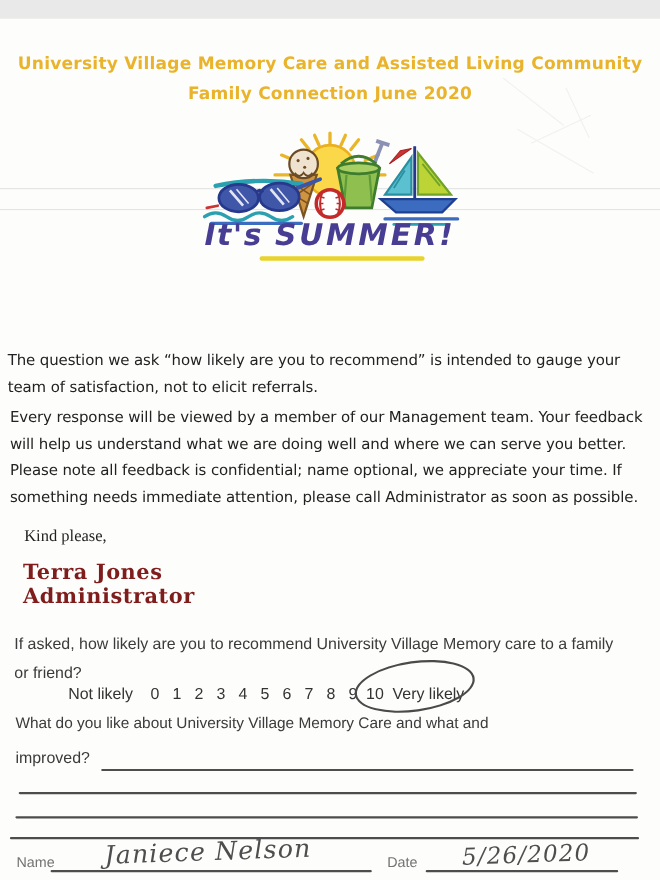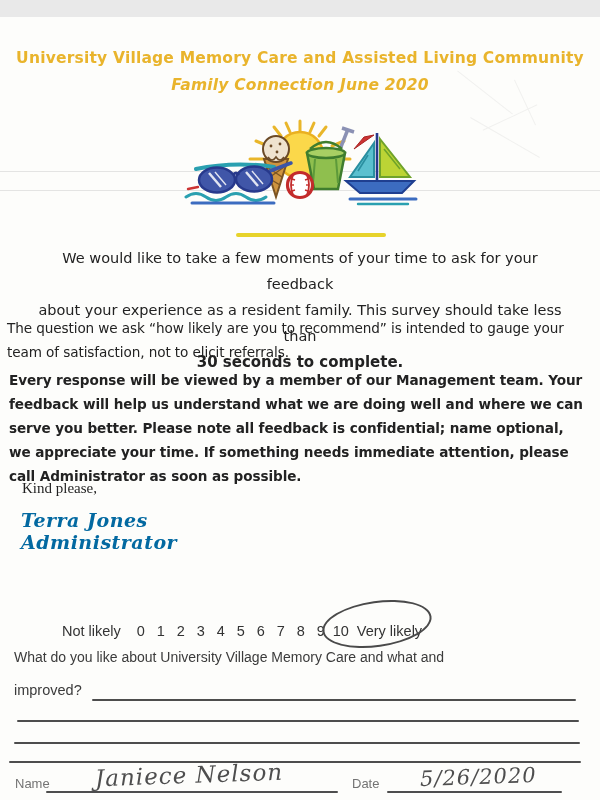--- a/index.html
+++ b/index.html
@@ -5,47 +5,47 @@
   html,body{margin:0;padding:0;background:#e9e9e9;}
   .page{
     position:relative;width:600px;height:800px;margin:17px auto;
     background:#fdfdfb;overflow:hidden;
     font-family:"DejaVu Sans",sans-serif;color:#262626;
   }
   
   .hdr{position:absolute;left:0;width:600px;text-align:center;font-weight:bold;
        font-size:15.5px;letter-spacing:.2px;}
   .hdr1{top:32px;}
-  .hdr2{top:59px;font-style:italic;}
+  .hdr2{top:59px;}
   
   .scanline{position:absolute;left:0;width:600px;height:1px;background:#d9d9d9;opacity:.7;}
   .noise{position:absolute;right:20px;top:55px;width:140px;height:90px;opacity:.12;}
   .noise span{position:absolute;background:#9a9a9a;height:1px;display:block;}
   
   .art{position:absolute;left:178px;top:102px;width:244px;height:88px;}
   .caption{position:absolute;left:140px;top:182px;width:320px;text-align:center;
     font-family:"DejaVu Sans",sans-serif;font-weight:bold;font-style:italic;
     font-size:27px;letter-spacing:1.5px;color:#473d92;}
   .caption .w2{letter-spacing:2.5px;}
   .cap-underline{position:absolute;left:236px;top:216px;width:150px;height:4px;
     background:#e7d32b;border-radius:2px;}
   
   .comic{font-family:"DejaVu Sans",sans-serif;color:#222;}
   .intro{position:absolute;left:28px;top:228px;width:544px;text-align:center;
     font-size:14.5px;line-height:26px;}
   .intro .em{font-weight:bold;font-size:15px;}
   .para{position:absolute;font-size:13.6px;line-height:24px;letter-spacing:-.1px;}
   .para-gauge{left:7px;top:299px;width:578px;}
-  .para-resp{left:9px;top:351px;width:578px;font-weight:bold;}
+  .para-resp{left:9px;top:351px;width:578px;}
   
   .regards{position:absolute;left:22px;top:463px;
     font-family:"Liberation Serif",serif;font-size:15px;color:#1f1f1f;}
   .sig{position:absolute;left:21px;top:492px;
-    font-family:"DejaVu Serif",serif;font-style:italic;font-weight:600;
-    font-size:19px;line-height:22px;color:#0369a1;letter-spacing:.5px;}
+    font-family:"DejaVu Serif",serif;font-weight:600;
+    font-size:19px;line-height:22px;color:#7f1d1d;letter-spacing:.5px;}
   
   .survey-font{font-family:"Liberation Sans",sans-serif;color:#3b3b3b;}
   .question{position:absolute;left:13px;top:556px;width:558px;
     font-size:14.5px;line-height:26px;}
   .scale{position:absolute;left:62px;top:606px;display:flex;align-items:flex-end;
     font-size:14.5px;color:#333;}
   .scale .lbl{margin-right:10px;}
   .scale .num{width:20px;text-align:center;}
   .scale .hi{margin-left:6px;}
   .circle{position:absolute;left:322px;top:584px;width:106px;height:42px;
@@ -167,38 +167,35 @@
       <path d="M202,20 L232,58 L202,58 Z" fill="#bcd435" stroke="#6fa32a" stroke-width="2"></path>
       <line x1="206" y1="30" x2="222" y2="50" stroke="#6fa32a" stroke-width="1.6"></line>
       <path d="M196,24 L172,58 L196,58 Z" fill="#5bc0cf" stroke="#2a8fa0" stroke-width="2"></path>
       <line x1="190" y1="36" x2="180" y2="52" stroke="#2a8fa0" stroke-width="1.6"></line>
       <path d="M168,62 L236,62 L224,74 L182,74 Z" fill="#3c6cc0" stroke="#1f3f90" stroke-width="2"></path>
       <line x1="172" y1="80" x2="238" y2="80" stroke="#3c6cc0" stroke-width="3" stroke-linecap="round"></line>
       <line x1="180" y1="85" x2="230" y2="85" stroke="#2aa0b0" stroke-width="2.4" stroke-linecap="round"></line>
     </g>
   </svg>
 
+  <div class="caption"><span>It's</span> <span class="w2">SUMMER!</span></div>
   <div class="cap-underline"></div>
 
-  <div class="intro comic">
-    <div>We would like to take a few moments of your time to ask for your feedback</div>
-    <div>about your experience as a resident family. This survey should take less than</div>
-    <div class="em">30 seconds to complete.</div>
-  </div>
 
   <div class="para para-gauge comic">The question we ask “how likely are you to recommend” is intended to gauge your team of satisfaction, not to elicit referrals.</div>
 
   <div class="para para-resp comic">Every response will be viewed by a member of our Management team. Your feedback will help us understand what we are doing well and where we can serve you better. Please note all feedback is confidential; name optional, we appreciate your time.  If something needs immediate attention, please call Administrator as soon as possible.</div>
 
   <div class="regards">Kind please,</div>
   <div class="sig">
     <div>Terra Jones</div>
     <div>Administrator</div>
   </div>
 
+  <div class="question survey-font">If asked, how likely are you to recommend University Village Memory care to a family or friend?</div>
 
   <div class="scale survey-font">
     <span class="lbl">Not likely</span>
     <span class="num">0</span>
     <span class="num">1</span>
     <span class="num">2</span>
     <span class="num">3</span>
     <span class="num">4</span>
     <span class="num">5</span>
     <span class="num">6</span>

